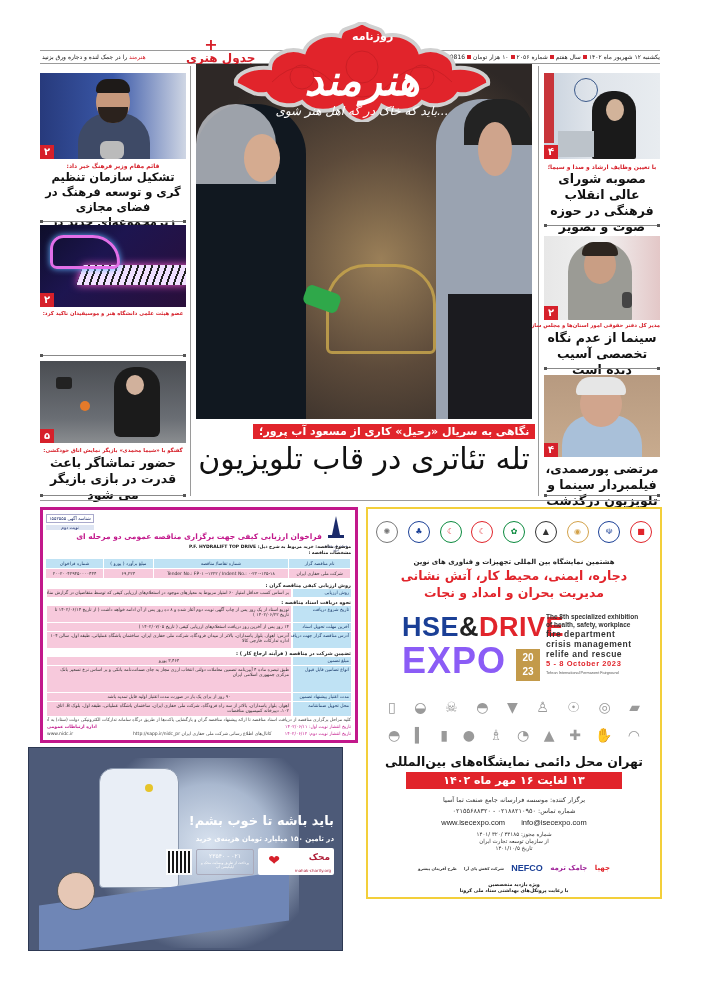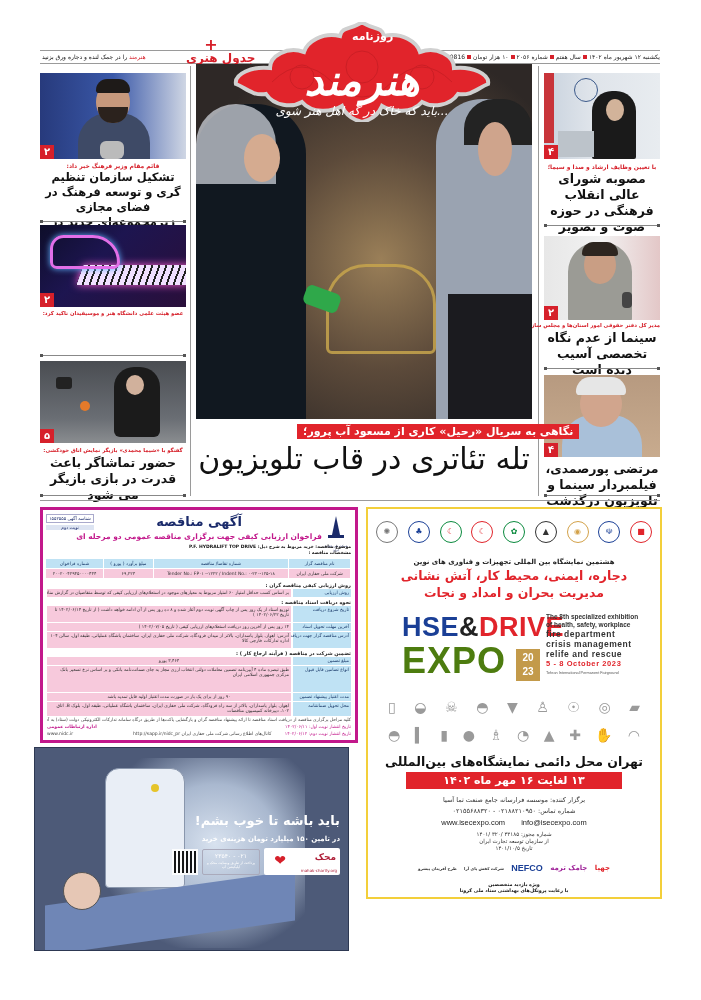--- a/index.html
+++ b/index.html
@@ -31,42 +31,42 @@
   .story .photo { position: absolute; left: 0; top: 0; width: 100%; overflow: hidden; }
   .story .num { position: absolute; left: 0; bottom: 0; width: 14px; height: 14px; background: #d6202a; color: #fff; font-size: 10px; font-weight: bold; text-align: center; line-height: 14px; }
   .story .kicker { position: absolute; left: 0; right: 0; font-size: 6px; font-weight: bold; color: #d6202a; text-align: center; white-space: nowrap; }
   .story .headline { position: absolute; left: 0; right: 0; font-size: 12.5px; font-weight: bold; color: #111; text-align: center; line-height: 16px; }
   .story .rule { position: absolute; left: 0; right: 0; height: 1px; background: #888; }
   .story .rule::before, .story .rule::after { content: ""; position: absolute; top: -1px; width: 3px; height: 3px; background: #555; }
   .story .rule::before { left: 0; } .story .rule::after { right: 0; }
 
   
   .main-photo { position: absolute; left: 196px; top: 64px; width: 336px; height: 355px; overflow: hidden; background: #3a3430; }
-  .main-kicker { position: absolute; left: 253px; top: 424px; background: #e1242b; color: #fff; font-size: 11px; font-weight: bold; padding: 1px 6px; direction: rtl; white-space: nowrap; margin-left: 44px; }
+  .main-kicker { position: absolute; left: 253px; top: 424px; background: #e1242b; color: #fff; font-size: 11px; font-weight: bold; padding: 1px 6px; direction: rtl; white-space: nowrap; }
   .main-headline { position: absolute; left: 196px; top: 441px; width: 336px; font-size: 30px; font-weight: normal; text-align: center; direction: rtl; color: #111; letter-spacing: -0.5px; }
   .hr-full { position: absolute; left: 40px; top: 500px; width: 620px; height: 1px; background: #9a9a9a; }
 
   
   .tender { position: absolute; left: 40px; top: 507px; width: 318px; height: 236px; border: 3px solid #c2188b; background: #fff; direction: rtl; font-size: 4.5px; color: #333; }
   .tender .t-title { position: absolute; left: 0; right: 0; top: 4px; text-align: center; font-size: 13px; font-weight: bold; color: #1b2b6b; }
   .tender .t-sub { position: absolute; left: 0; right: 0; top: 22px; text-align: center; font-size: 7.5px; font-weight: bold; color: #c2188b; }
   .tender .t-id { position: absolute; left: 3px; top: 4px; width: 48px; border: 1px solid #aac; padding: 1px 2px; font-size: 4.5px; color: #1b2b6b; text-align: center; }
   .tender .t-round { position: absolute; left: 3px; top: 15px; width: 48px; font-size: 4.5px; text-align: center; background: #dde4f2; color: #1b2b6b; }
   .tender .t-logo { position: absolute; right: 6px; top: 5px; width: 26px; height: 28px; }
   .tender .line { position: absolute; left: 4px; right: 4px; height: 8px; font-size: 4.5px; white-space: nowrap; overflow: hidden; }
   .tender .lbl { position: absolute; right: 0; width: 58px; height: 100%; background: #bfe2f4; color: #1b3b6b; padding: 1px 2px; }
   .tender .val { position: absolute; right: 60px; left: 0; height: 100%; background: #f7c9dc; color: #333; padding: 1px 2px; }
   .tender table { position: absolute; left: 4px; right: 4px; top: 48px; width: 306px; border-collapse: separate; border-spacing: 1px; font-size: 4.5px; }
   .tender th { background: #bfe2f4; color: #1b3b6b; font-weight: normal; padding: 2px; }
   .tender td { background: #f7c9dc; color: #333; padding: 2px; text-align: center; }
   .tender .sect { position: absolute; right: 4px; font-size: 5px; font-weight: bold; color: #1b1b1b; }
   .tender .foot { position: absolute; left: 4px; font-size: 4.5px; color: #444; }
 
   
-  .charity { position: absolute; left: 34px; top: 747px; width: 315px; height: 204px; background: #4d5a78; border: 1px solid #2d3852; overflow: hidden; direction: rtl; }
+  .charity { position: absolute; left: 28px; top: 747px; width: 315px; height: 204px; background: #4d5a78; border: 1px solid #2d3852; overflow: hidden; direction: rtl; }
   .charity .glow { position: absolute; left: 70px; top: 10px; width: 200px; height: 190px; background: radial-gradient(ellipse at 55% 45%, #d8e2ef 0%, #a9b8cf 40%, rgba(77,90,120,0) 75%); }
   .charity .machine { position: absolute; left: 70px; top: 20px; width: 80px; height: 120px; background: #e9eef6; border: 1px solid #8a97ad; border-radius: 14px 14px 4px 4px; }
   .charity .rad { position: absolute; left: 116px; top: 36px; width: 8px; height: 8px; border-radius: 50%; background: #e6c42a; }
   .charity .child { position: absolute; left: 28px; top: 124px; width: 38px; height: 38px; border-radius: 50%; background: #e6c7b5; border: 1px solid #555; }
   .charity .blanket { position: absolute; left: 10px; top: 140px; width: 250px; height: 50px; background: #6f86b6; transform: skewY(-8deg); }
   .charity .c-title { position: absolute; right: 8px; top: 65px; font-size: 13px; font-weight: bold; color: #fff; }
   .charity .c-sub { position: absolute; right: 8px; top: 87px; font-size: 7px; font-weight: bold; color: #fff; }
   .charity .c-box { position: absolute; right: 8px; top: 100px; width: 76px; height: 27px; background: #fff; border-radius: 2px; }
   .charity .c-box .mahak { position: absolute; right: 4px; top: 4px; font-size: 9px; font-weight: bold; color: #b0213a; }
   .charity .c-box .mahak-url { position: absolute; right: 3px; bottom: 2px; font-size: 4px; color: #b0213a; direction: ltr; }
@@ -77,21 +77,21 @@
       repeating-linear-gradient(90deg, #000 0 2px, #fff 2px 4px),
       #fff; border: 2px solid #fff; opacity: 0.9; }
   .expo-box { position: absolute; left: 366px; top: 507px; width: 296px; height: 392px; border: 2px solid #f3cf3a; background: #fff; direction: rtl; }
   .expo-box .logos { position: absolute; left: 8px; right: 8px; top: 8px; height: 30px; display: flex; justify-content: space-between; align-items: center; }
   .expo-box .logo { width: 22px; height: 22px; border-radius: 50%; border: 1px solid #999; font-size: 8px; text-align: center; line-height: 20px; }
   .expo-box .e-pre { position: absolute; left: 0; right: 0; top: 49px; text-align: center; font-size: 7px; font-weight: bold; color: #222; }
   .expo-box .e-l1 { position: absolute; left: 0; right: 0; top: 59px; text-align: center; font-size: 12.5px; font-weight: bold; color: #e1242b; }
   .expo-box .e-l2 { position: absolute; left: 0; right: 0; top: 76px; text-align: center; font-size: 12.5px; font-weight: bold; color: #e1242b; letter-spacing: 1.5px; }
   .expo-box .hse { position: absolute; left: 34px; top: 104px; font-size: 27px; font-weight: bold; font-family: "Liberation Sans", sans-serif; direction: ltr; letter-spacing: 0.5px; line-height: 28px; }
   .expo-box .hse .h { color: #1a3f96; } .expo-box .hse .amp { color: #222; } .expo-box .hse .fire { color: #e1242b; }
-  .expo-box .expo-word { position: absolute; left: 34px; top: 134px; font-size: 36px; font-weight: bold; font-family: "Liberation Sans", sans-serif; color: #4d7c0f; direction: ltr; letter-spacing: 1px; line-height: 36px; -webkit-text-stroke: 0; }
+  .expo-box .expo-word { position: absolute; left: 34px; top: 134px; font-size: 36px; font-weight: bold; font-family: "Liberation Sans", sans-serif; color: #8b5cf6; direction: ltr; letter-spacing: 1px; line-height: 36px; -webkit-text-stroke: 0; }
   .expo-box .year { position: absolute; left: 148px; top: 140px; width: 24px; height: 32px; background: #c39a4a; color: #fff; font-size: 10px; font-weight: bold; font-family: "Liberation Sans", sans-serif; text-align: center; line-height: 14px; padding-top: 2px; direction: ltr; }
   .expo-box .en { position: absolute; left: 178px; top: 104px; width: 112px; direction: ltr; text-align: left; font-family: "Liberation Sans", sans-serif; line-height: 8px; color: #333; }
   .expo-box .en .s1 { font-size: 6.5px; font-weight: bold; }
   .expo-box .en .s2 { font-size: 8.5px; font-weight: bold; letter-spacing: 0.5px; line-height: 10px; }
   .expo-box .en .date { font-size: 7.5px; font-weight: bold; color: #e1242b; letter-spacing: 0.6px; line-height: 10px; }
   .expo-box .en .venue { font-size: 3.8px; color: #555; }
   .expo-box .icons { position: absolute; left: 20px; right: 20px; height: 20px; display: flex; justify-content: space-between; color: #9a9a9a; font-size: 14px; }
   .expo-box .e-venue { position: absolute; left: 0; right: 0; top: 245px; text-align: center; font-size: 12.5px; font-weight: bold; color: #111; }
   .expo-box .e-datebar { position: absolute; left: 38px; right: 38px; top: 263px; height: 17px; background: #e1242b; color: #fff; text-align: center; font-size: 11px; font-weight: bold; line-height: 17px; }
   .expo-box .e-small { position: absolute; left: 0; right: 0; text-align: center; font-size: 6.5px; color: #333; }
@@ -228,21 +228,20 @@
 <div class="hr-full"></div>
 
 <div class="tender">
   <div class="t-logo">
     <svg viewBox="0 0 26 28" width="26" height="28">
         <path d="M13 1 L17 20 L9 20 Z" fill="#1b2b6b"></path>
         <rect x="5" y="20" width="16" height="3" fill="#1b2b6b"></rect>
       </svg>
     <div style="font-size:3px; text-align:center; color:#1b2b6b;">شرکت ملی حفاری ایران</div>
   </div>
-  <div class="t-title">آگهی مناقصه</div>
   <div class="t-sub">فراخوان ارزیابی کیفی جهت برگزاری مناقصه عمومی دو مرحله ای</div>
   <div class="t-id">شناسه آگهی ۱۵۵۲۵۵۵</div>
   <div class="t-round">نوبت دوم</div>
 
   <div class="foot" style="right:4px; left:auto; top:34px; font-weight:bold; color:#111;">
     <span>موضوع مناقصه:</span>
     <span>خرید مربوط به شرح ذیل: P.F. HYDRALIFT TOP DRIVE</span>
   </div>
   <div class="foot" style="right:4px; left:auto; top:40px; font-weight:bold; color:#111;">مشخصات مناقصه :</div>
 

